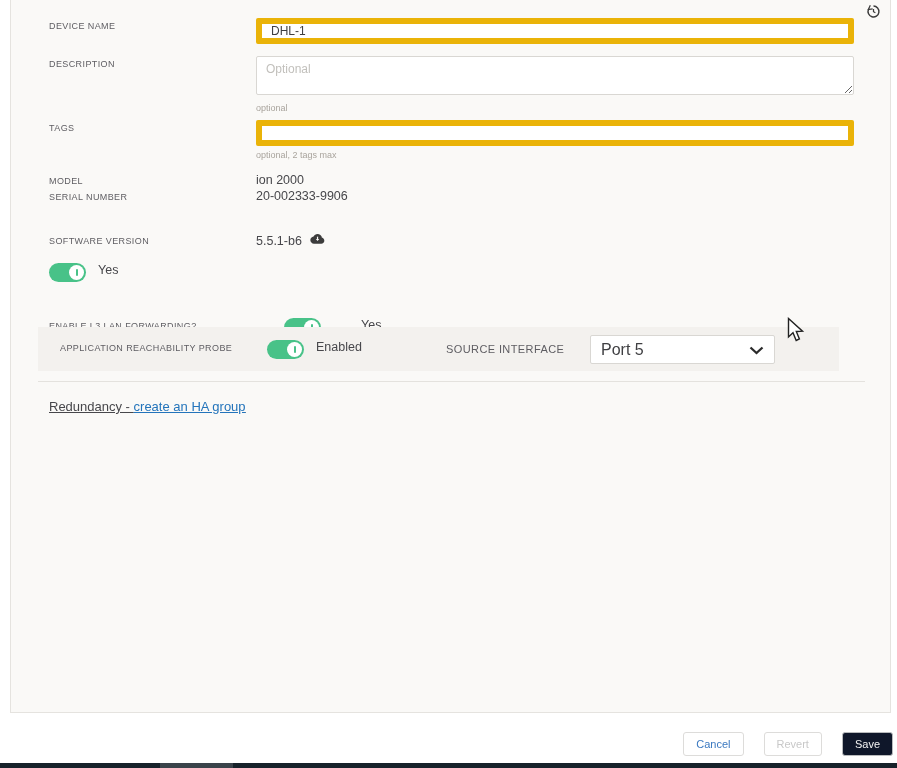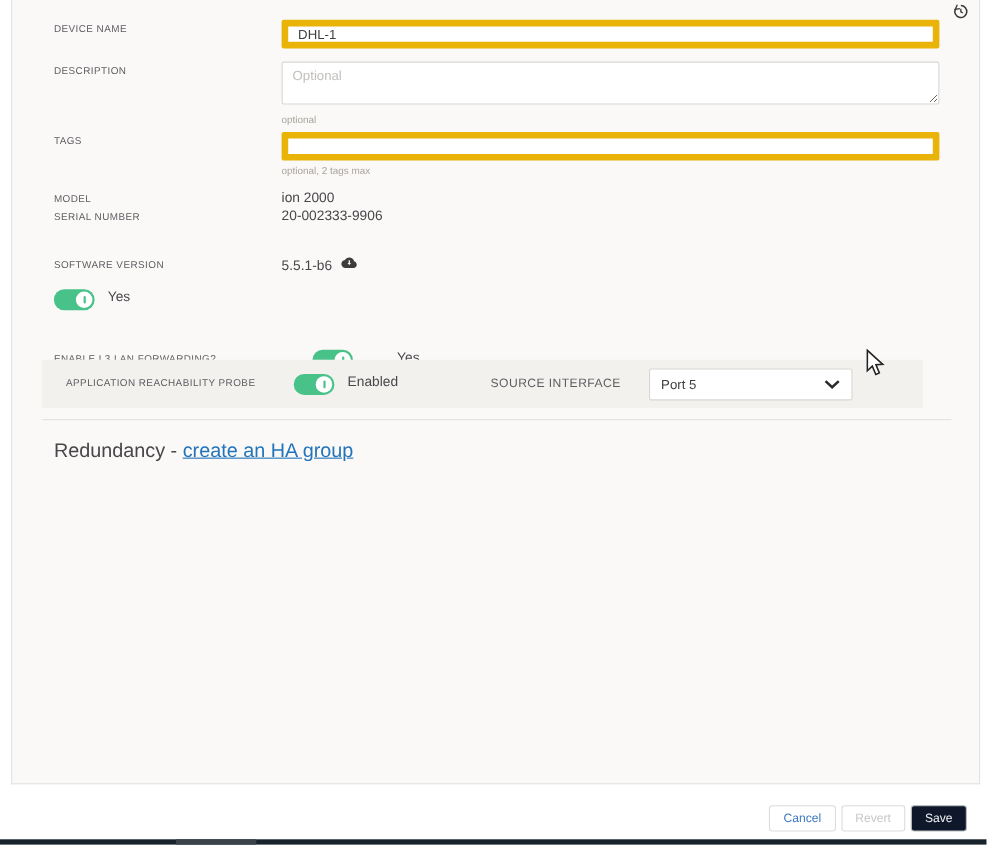--- a/index.html
+++ b/index.html
@@ -61,27 +61,27 @@
     background:#f3f1ee;
   }
   .src-lbl {
     position:absolute; left:408px; top:16px;
     font-size:11px; letter-spacing:0.4px; color:#5e5d62; text-transform:uppercase;
   }
   .select-box {
     position:absolute; left:552px; top:8px; width:185px; height:29px;
     background:#fff; border:1px solid #d9d7d3; border-radius:2px;
     display:flex; align-items:center; justify-content:space-between;
-    padding:0 10px; font-size:12px; color:#3f3f42; cursor:pointer;
+    padding:0 10px; font-size:16px; color:#3f3f42; cursor:pointer;
   }
   .divider { position:absolute; left:27px; top:381px; width:827px; height:1px; background:#e4e2de; }
-  .redundancy { position:absolute; left:38px; top:399px; font-size:18px; color:#47474b; }
+  .redundancy { position:absolute; left:38px; top:399px; font-size:13px; color:#47474b;text-decoration:underline; }
   .redundancy a { color:#2374bb; text-decoration:underline; cursor:pointer; }
   .footer-btns {
-    position:absolute; top:732px; right:18px; display:flex; gap:5px;
+    position:absolute; top:732px; right:4px; display:flex; gap:20px;
   }
   .btn {
     height:24px; padding:0 12px; border-radius:3px; font-size:11px;
     font-family:"Liberation Sans", sans-serif;
     display:flex; align-items:center; justify-content:center; cursor:pointer;
     background:#fff; border:1px solid #dddcda;
   }
   .btn-cancel { color:#3b79c0; }
   .btn-revert { color:#c8c8c8; }
   .btn-save { background:#0f172a; border:1px solid #b9bbbd; color:#f3f3f3; }

